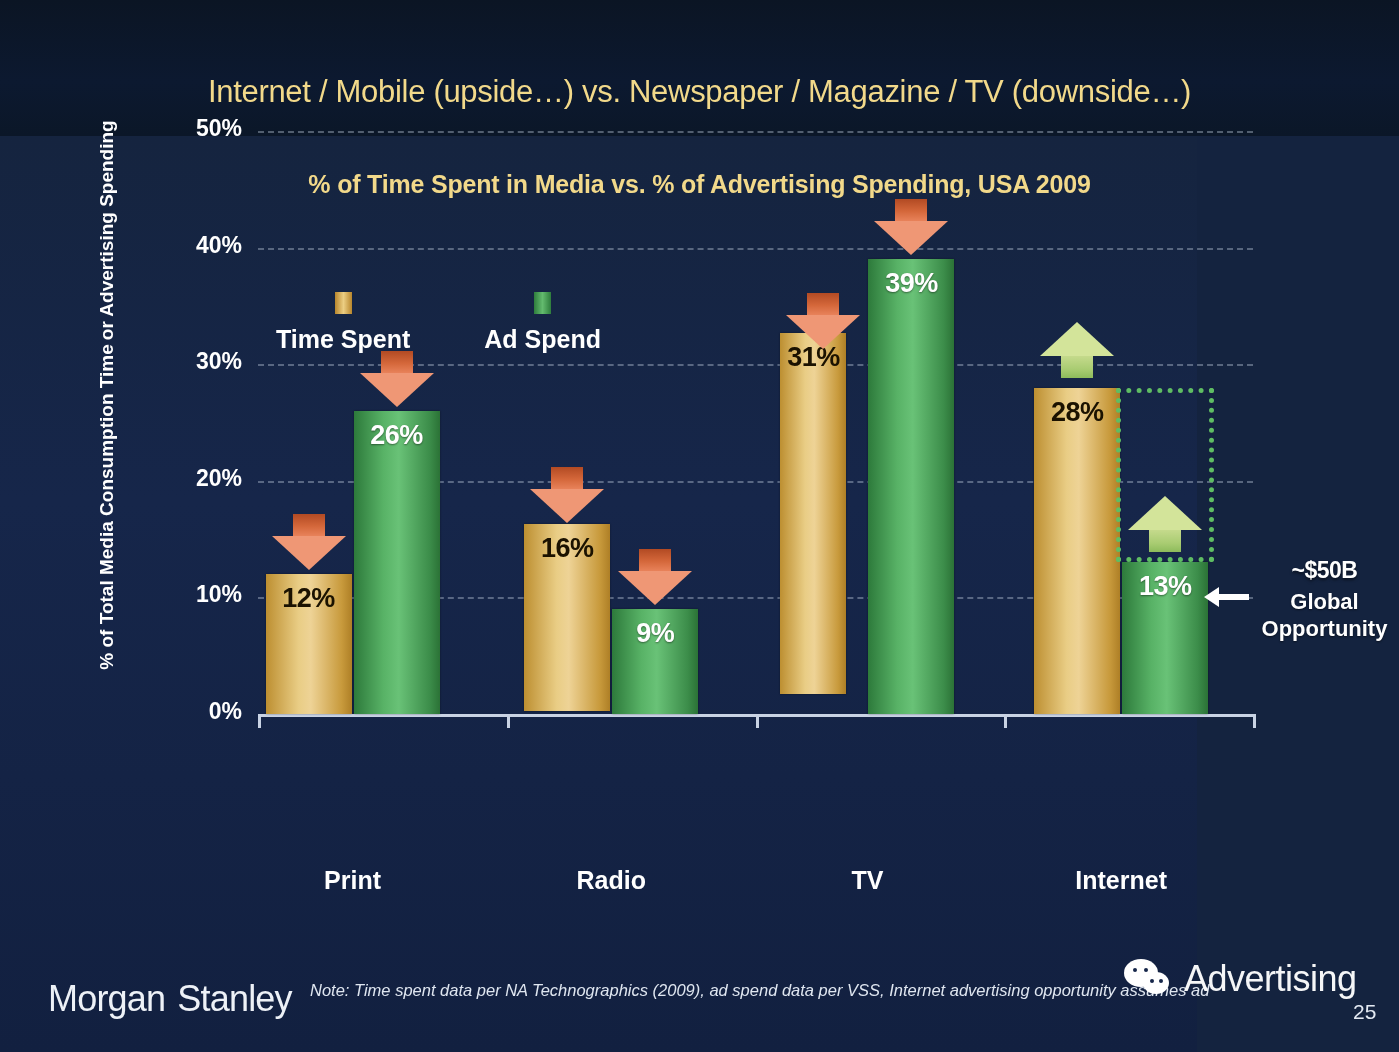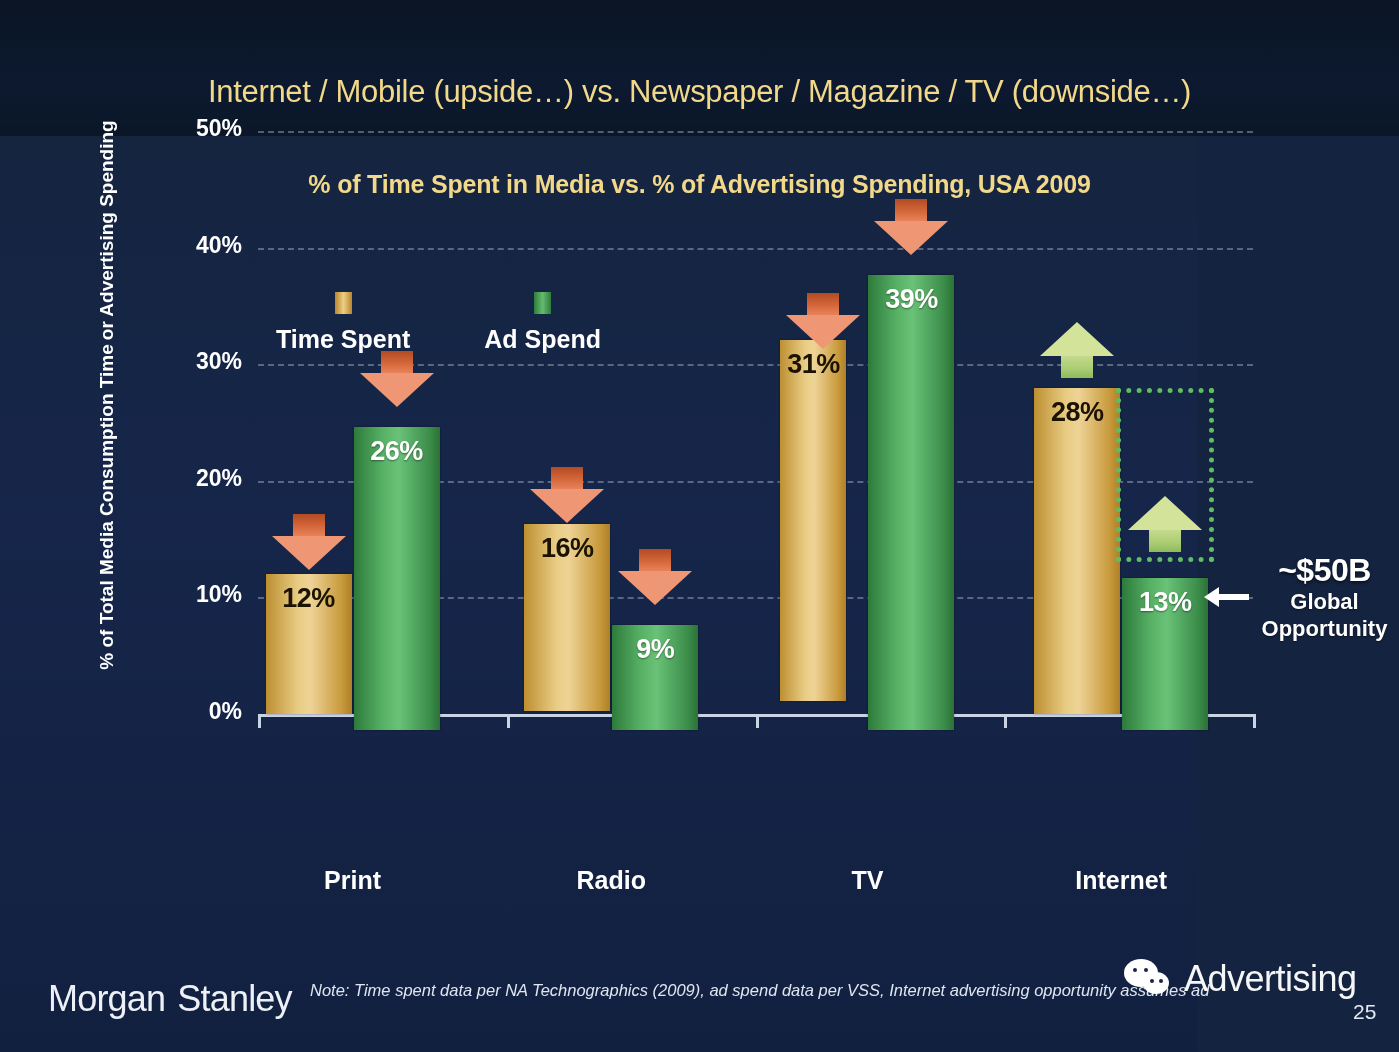--- a/index.html
+++ b/index.html
@@ -78,21 +78,20 @@
 
   
   .bar{ position:absolute; bottom:0; }
   .bar.gold{
     background:linear-gradient(90deg,#bd8f31 0%,#e9cd85 38%,#eed396 52%,#c89a3c 88%,#ae7f26 100%);
     box-shadow:0 0 2px rgba(0,0,0,.4);
   }
   .bar.green{
     background:linear-gradient(90deg,#2d7a3b 0%,#58b266 34%,#69c277 52%,#3c8d4a 88%,#2b7236 100%);
     box-shadow:0 0 2px rgba(0,0,0,.4);
-    margin-top:16px;
   }
   .bar-value{
     position:absolute; left:0; width:100%; text-align:center;
     font-size:27px; font-weight:bold; letter-spacing:-0.5px;
   }
   .bar-value.dark{ color:#1b1200; top:9px; }
   .bar-value.light{ color:#ffffff; top:9px; text-shadow:0 1px 2px rgba(0,0,0,.45); }
 
   
   .arrow-down{ position:absolute; }
@@ -122,21 +121,21 @@
   #opportunity-box{
     position:absolute; border:5px dotted #5fbd63; background:transparent;
   }
   #callout{
     position:absolute; left:1250px; top:552px; width:149px; text-align:center;
   }
   #callout-arrow{
     position:absolute; left:1203px; top:586px; width:46px; height:22px;
   }
   #callout-amount{
-    color:#ffffff; font-size:32px; font-weight:bold; letter-spacing:-0.5px;
+    color:#ffffff; font-size:23px; font-weight:bold; letter-spacing:-0.5px;
     text-shadow:0 2px 3px rgba(0,0,0,.5); line-height:36px;
   }
   #callout-line1,#callout-line2{
     color:#ffffff; font-size:22px; font-weight:bold; line-height:27px;
     text-shadow:0 1px 2px rgba(0,0,0,.5);
   }
 
   
   .xcat-label{
     position:absolute; top:866px; text-align:center;
@@ -234,21 +233,21 @@
     </div>
     <div class="bar green" style="left: 353.525px; width: 86px; top: 410.84px; height: 303.16px; bottom: auto;">
       <span class="bar-value light">26%</span>
     </div>
     <div class="bar gold" style="left: 524.225px; width: 86px; top: 524px; height: 186.56px; bottom: auto;">
       <span class="bar-value dark">16%</span>
     </div>
     <div class="bar green" style="left: 612.225px; width: 86px; top: 609.06px; height: 104.94px; bottom: auto;">
       <span class="bar-value light">9%</span>
     </div>
-    <div class="bar gold" style="left: 780.438px; width: 66px; top: 340px; height: 361.46px; bottom: auto; text-decoration: underline;">
+    <div class="bar gold" style="left: 780.438px; width: 66px; top: 333px; height: 361.46px; bottom: auto; text-decoration: underline;">
       <span class="bar-value dark">31%</span>
     </div>
     <div class="bar green" style="left: 868.438px; width: 86px; top: 259.26px; height: 454.74px; bottom: auto;">
       <span class="bar-value light">39%</span>
     </div>
     <div class="bar gold" style="left: 1034.16px; width: 86px; top: 387.52px; height: 326.48px; bottom: auto;">
       <span class="bar-value dark">28%</span>
     </div>
     <div class="bar green" style="left: 1122.16px; width: 86px; top: 562.42px; height: 151.58px; bottom: auto;">
       <span class="bar-value light">13%</span>

